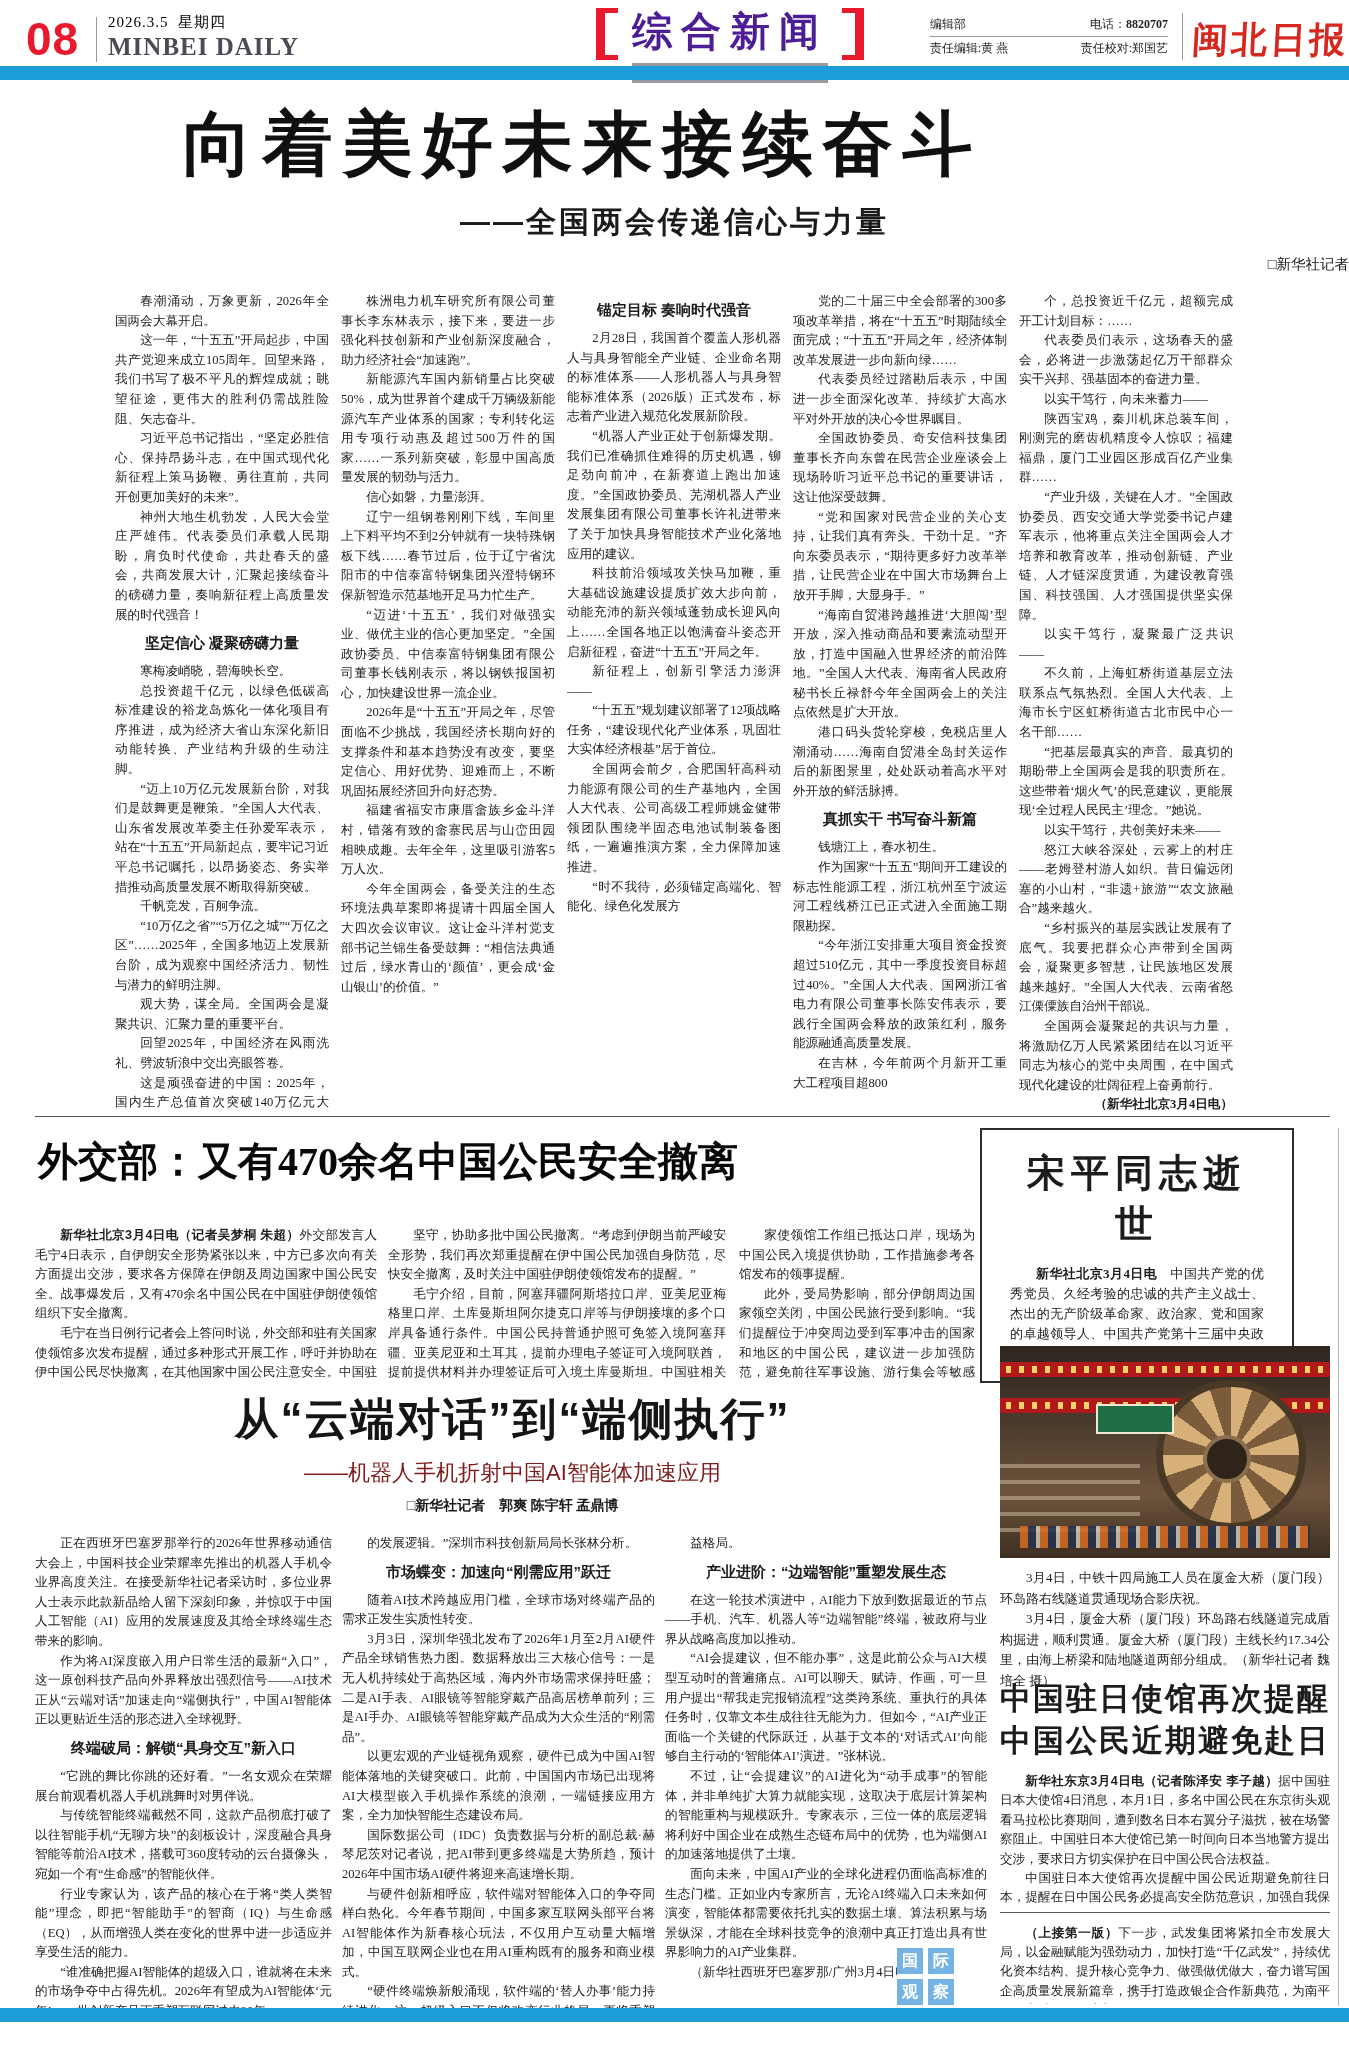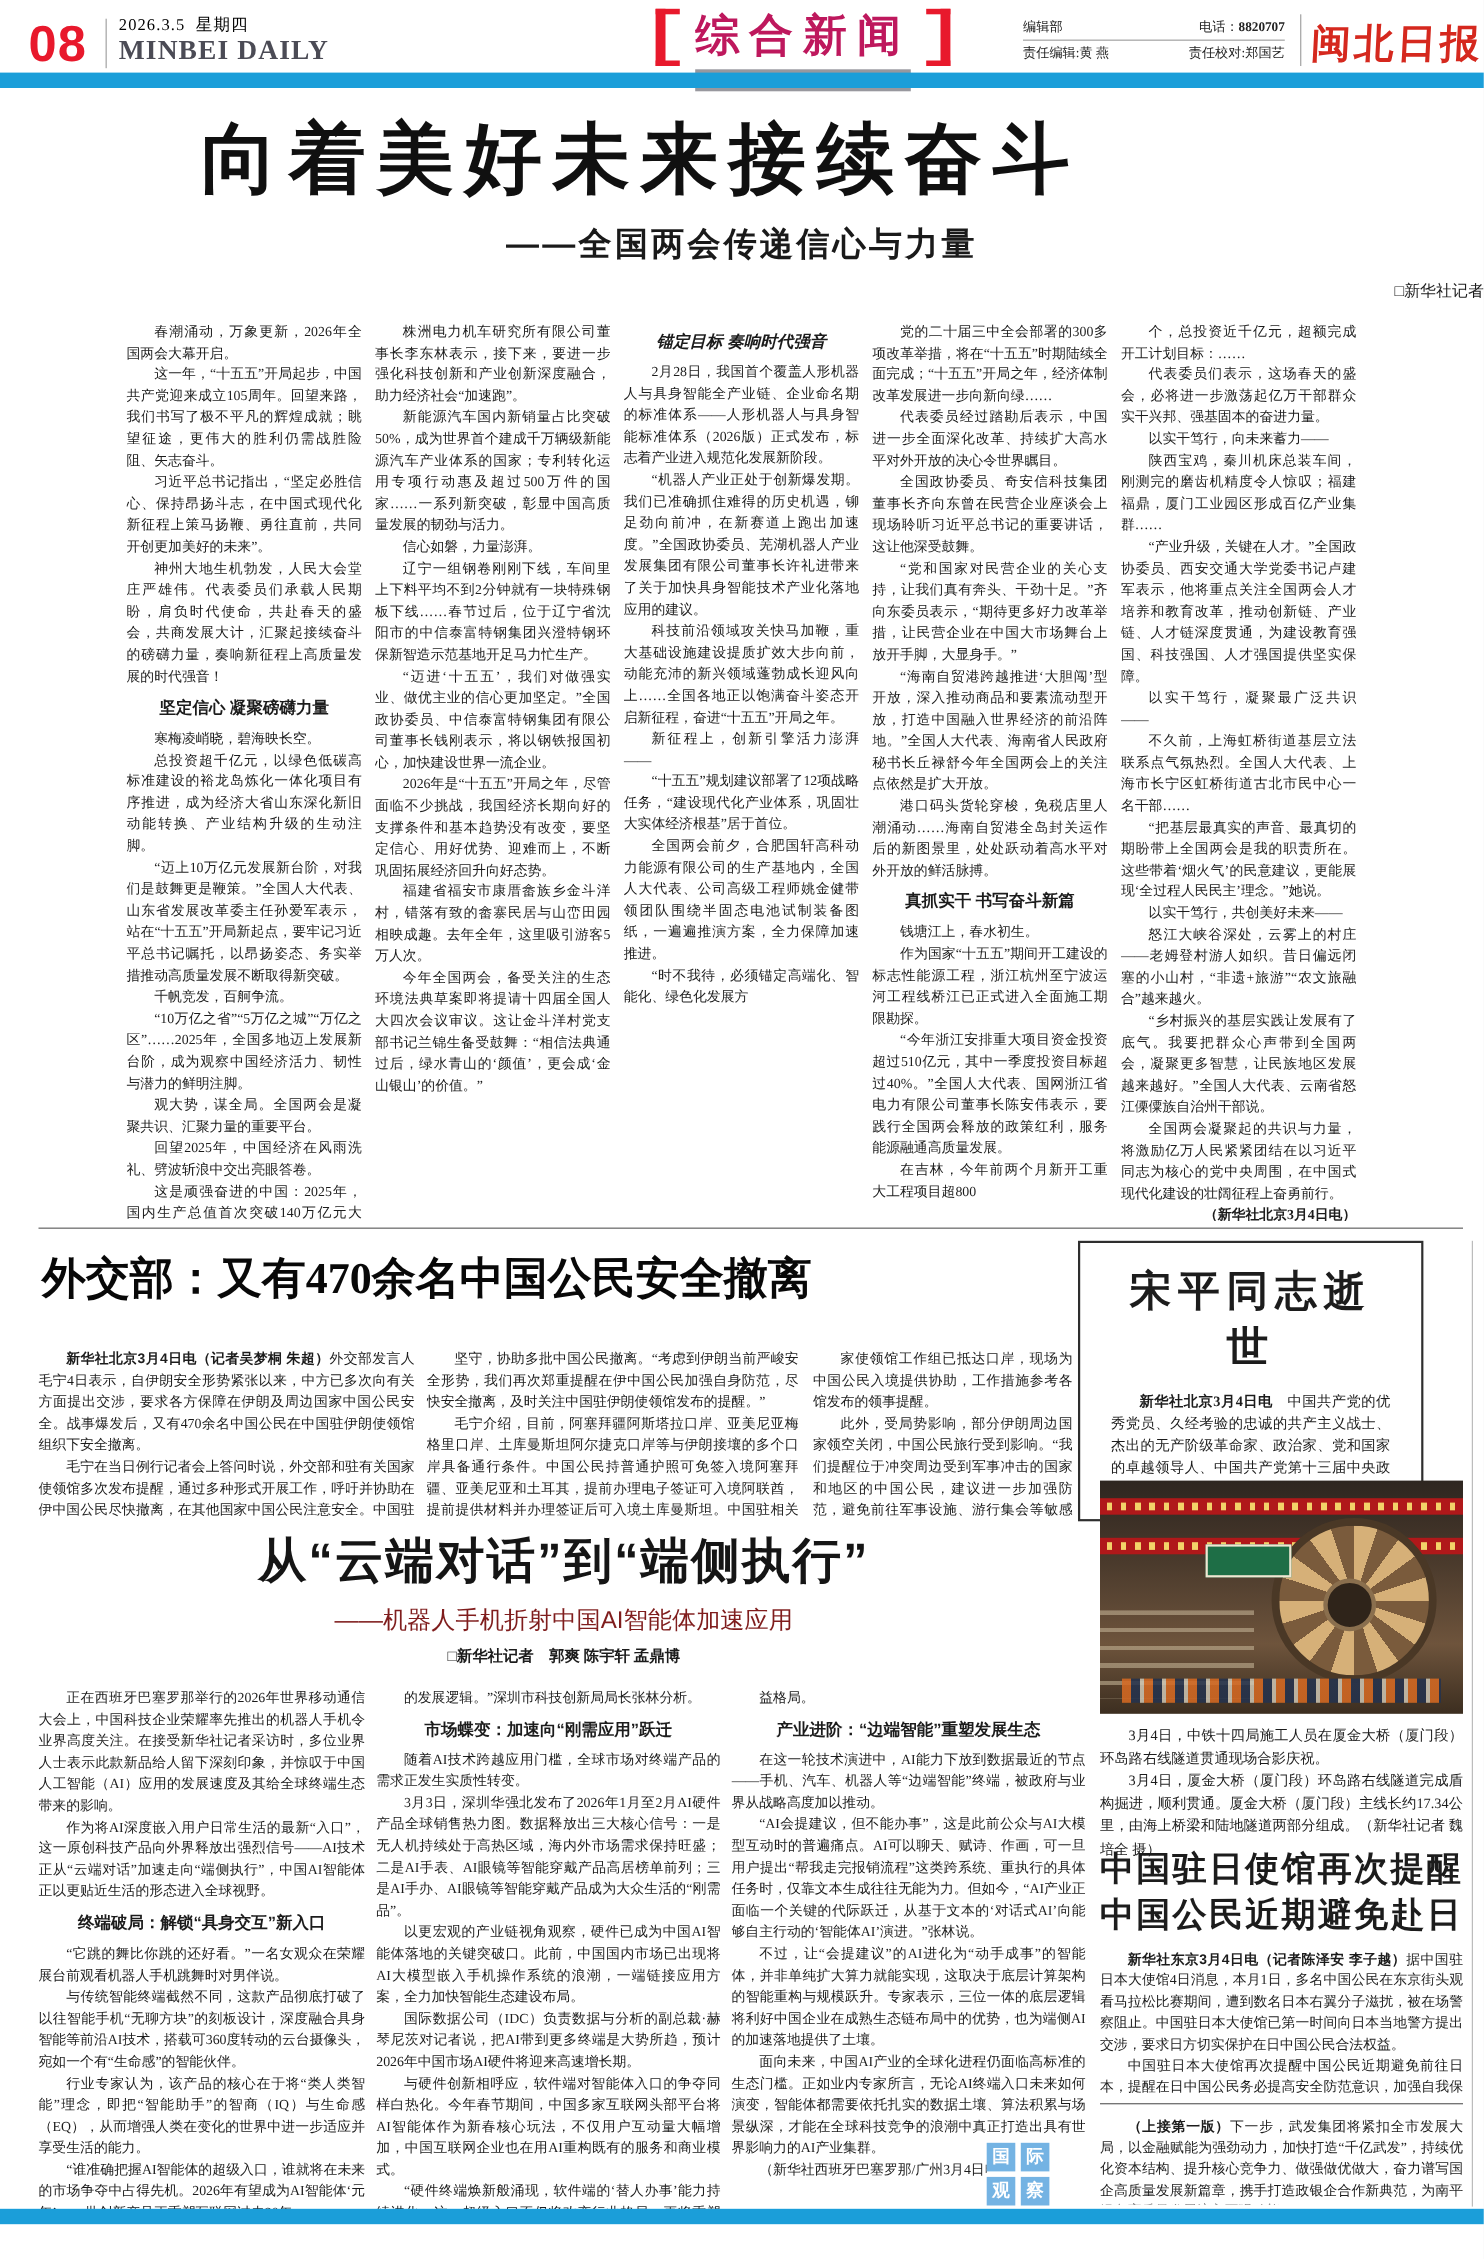--- a/index.html
+++ b/index.html
@@ -8,21 +8,21 @@
   
   .pagenum{position:absolute;left:26px;top:12px;font:900 46px "Liberation Sans",sans-serif;color:#e8192c;letter-spacing:1px;}
   .head-vrule{position:absolute;left:96px;top:17px;width:1px;height:45px;background:#9a9a9a;}
   .datecol{position:absolute;left:108px;top:13px;}
   .dateline-top{font:400 15px "Liberation Serif",serif;color:#000000;letter-spacing:1px;}
   .mbdaily{font:700 25px "Liberation Serif",serif;color:#4b4b55;letter-spacing:1px;margin-top:1px;}
   .sectionwrap{position:absolute;left:545px;top:4px;width:370px;text-align:center;}
   .bracket{display:inline-block;width:13px;height:42px;vertical-align:top;margin-top:4px;}
   .bracket.l{border-left:9px solid #e8192c;border-top:5px solid #e8192c;border-bottom:5px solid #e8192c;}
   .bracket.r{border-right:9px solid #e8192c;border-top:5px solid #e8192c;border-bottom:5px solid #e8192c;}
-  .section-title{display:inline-block;font:700 40px "Liberation Sans",sans-serif;color:#be185d;letter-spacing:9px;margin:0 14px;vertical-align:top;}
+  .section-title{display:inline-block;font:700 40px "Liberation Sans",sans-serif;color:#4c1d95;letter-spacing:9px;margin:0 14px;vertical-align:top;}
   .pinyin-box{margin:3px auto 0;width:196px;background:#98989e;color:#fff;font:700 13px "Liberation Serif",serif;letter-spacing:3px;padding:2px 0;}
   .editbox{position:absolute;left:930px;top:13px;width:238px;font-size:12px;color:#222;border-right:1px solid #999;padding-right:14px;}
   .editrow{display:flex;justify-content:space-between;padding:3px 0;}
   .editrow.first{border-bottom:1px solid #999;}
   .paperlogo{position:absolute;left:1192px;top:16px;font:900 36px "Liberation Serif",serif;color:#d5281e;letter-spacing:3px;transform:skewX(-3deg);}
   .blueband{position:absolute;left:0;top:66px;width:1349px;height:14px;}
   
   .para{margin:0;text-indent:2em;text-align:justify;}
   .para b{font-family:"Liberation Sans",sans-serif;}
   .col-subhead{margin:9px 0;text-align:center;font:700 15px "Liberation Sans",sans-serif;text-indent:0;}
@@ -132,21 +132,21 @@
       <p class="para">株洲电力机车研究所有限公司董事长李东林表示，接下来，要进一步强化科技创新和产业创新深度融合，助力经济社会“加速跑”。</p>
       <p class="para">新能源汽车国内新销量占比突破50%，成为世界首个建成千万辆级新能源汽车产业体系的国家；专利转化运用专项行动惠及超过500万件的国家……一系列新突破，彰显中国高质量发展的韧劲与活力。</p>
       <p class="para">信心如磐，力量澎湃。</p>
       <p class="para">辽宁一组钢卷刚刚下线，车间里上下料平均不到2分钟就有一块特殊钢板下线……春节过后，位于辽宁省沈阳市的中信泰富特钢集团兴澄特钢环保新智造示范基地开足马力忙生产。</p>
       <p class="para">“迈进‘十五五’，我们对做强实业、做优主业的信心更加坚定。”全国政协委员、中信泰富特钢集团有限公司董事长钱刚表示，将以钢铁报国初心，加快建设世界一流企业。</p>
       <p class="para">2026年是“十五五”开局之年，尽管面临不少挑战，我国经济长期向好的支撑条件和基本趋势没有改变，要坚定信心、用好优势、迎难而上，不断巩固拓展经济回升向好态势。</p>
       <p class="para">福建省福安市康厝畲族乡金斗洋村，错落有致的畲寨民居与山峦田园相映成趣。去年全年，这里吸引游客5万人次。</p>
       <p class="para">今年全国两会，备受关注的生态环境法典草案即将提请十四届全国人大四次会议审议。这让金斗洋村党支部书记兰锦生备受鼓舞：“相信法典通过后，绿水青山的‘颜值’，更会成‘金山银山’的价值。”</p>
     </div>
   <div class="newscol lc lc3">
-      <h4 class="col-subhead" style="margin: 9px 0px; font-style: italic;">锚定目标 奏响时代强音</h4>
+      <h4 class="col-subhead" style="margin: 9px 0px;">锚定目标 奏响时代强音</h4>
       <p class="para">2月28日，我国首个覆盖人形机器人与具身智能全产业链、企业命名期的标准体系——人形机器人与具身智能标准体系（2026版）正式发布，标志着产业进入规范化发展新阶段。</p>
       <p class="para">“机器人产业正处于创新爆发期。我们已准确抓住难得的历史机遇，铆足劲向前冲，在新赛道上跑出加速度。”全国政协委员、芜湖机器人产业发展集团有限公司董事长许礼进带来了关于加快具身智能技术产业化落地应用的建议。</p>
       <p class="para">科技前沿领域攻关快马加鞭，重大基础设施建设提质扩效大步向前，动能充沛的新兴领域蓬勃成长迎风向上……全国各地正以饱满奋斗姿态开启新征程，奋进“十五五”开局之年。</p>
       <p class="para">新征程上，创新引擎活力澎湃——</p>
       <p class="para">“十五五”规划建议部署了12项战略任务，“建设现代化产业体系，巩固壮大实体经济根基”居于首位。</p>
       <p class="para">全国两会前夕，合肥国轩高科动力能源有限公司的生产基地内，全国人大代表、公司高级工程师姚金健带领团队围绕半固态电池试制装备图纸，一遍遍推演方案，全力保障加速推进。</p>
       <p class="para">“时不我待，必须锚定高端化、智能化、绿色化发展方</p>
     </div>
   <div class="newscol lc lc4">
       <p class="para">党的二十届三中全会部署的300多项改革举措，将在“十五五”时期陆续全面完成；“十五五”开局之年，经济体制改革发展进一步向新向绿……</p>

